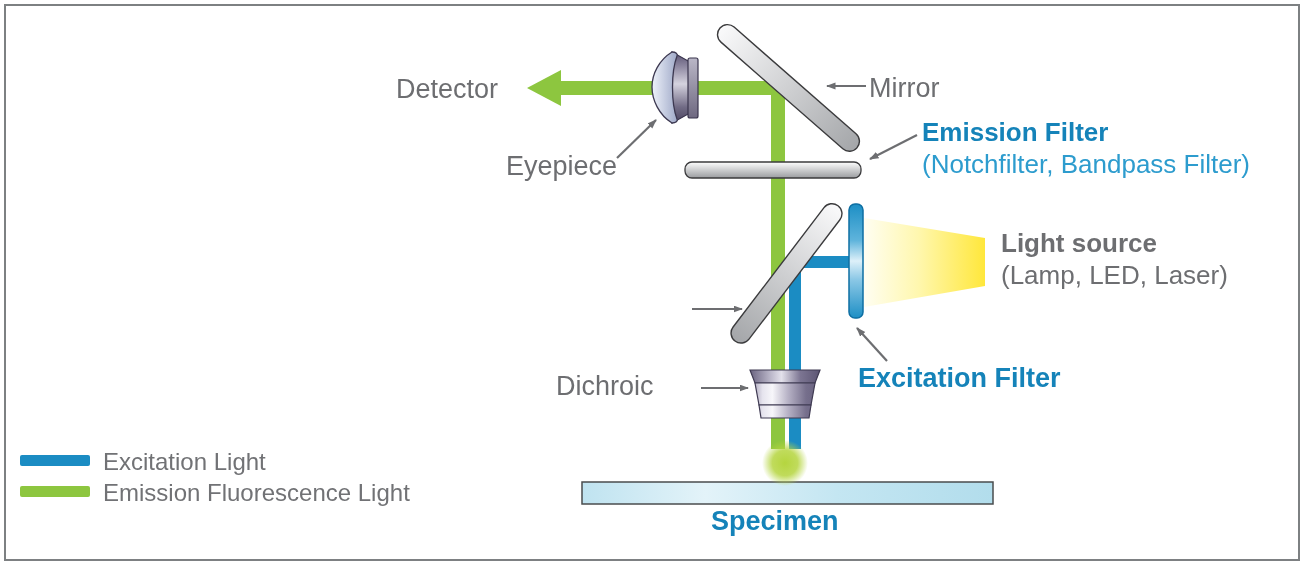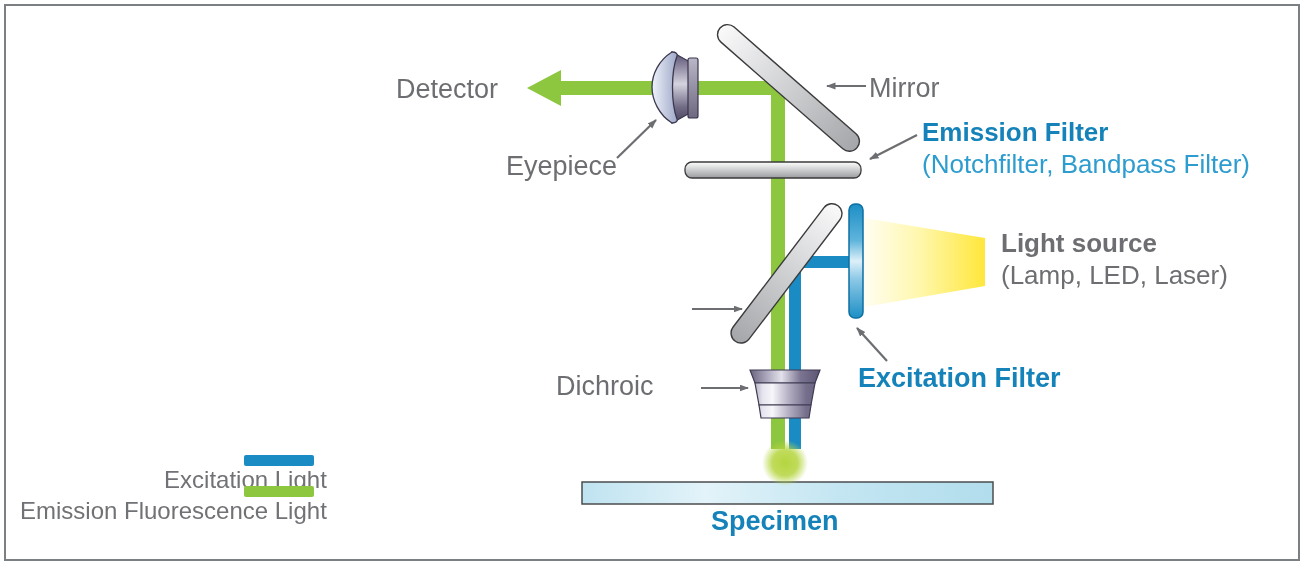--- a/index.html
+++ b/index.html
@@ -13,21 +13,21 @@
   }
   .svg-layer{position:absolute;left:0;top:0;}
   .label{position:absolute;white-space:nowrap;}
   .gray{color:#6d6e71;}
   .blue-bold{color:#1583b9;font-weight:bold;}
   .blue-light{color:#2d9cce;}
   .f27{font-size:27px;}
   .f26{font-size:26px;line-height:32px;}
   .bold{font-weight:bold;}
   .legend{position:absolute;left:20px;top:448px;}
-  .legend-row{display:flex;align-items:flex-end;height:31px;flex-direction:column;}
+  .legend-row{display:flex;align-items:flex-start;height:31px;}
   .legend-chip{width:70px;height:11px;border-radius:2px;margin-top:7px;margin-right:13px;flex:0 0 auto;}
   .chip-excitation{background:#1b8cc3;}
   .chip-emission{background:#8dc63f;}
   .legend-label{font-size:24px;color:#717275;}
 </style>
 </head>
 <body>
 
 <div class="canvas">
 

